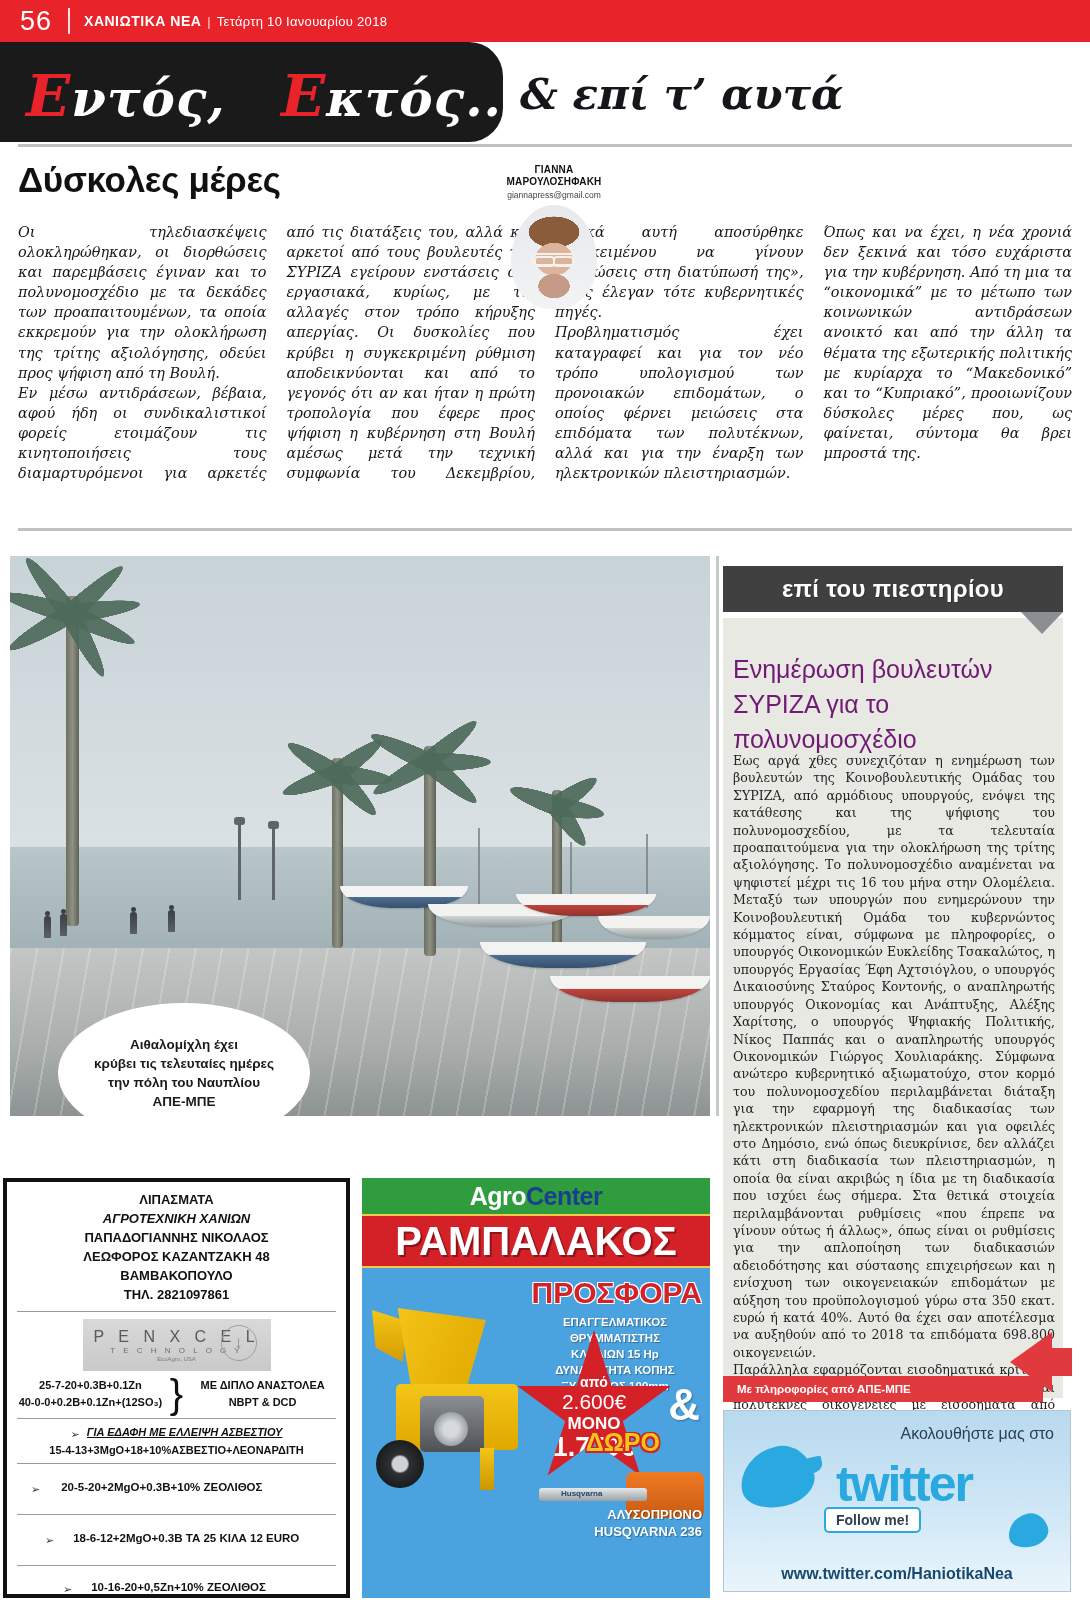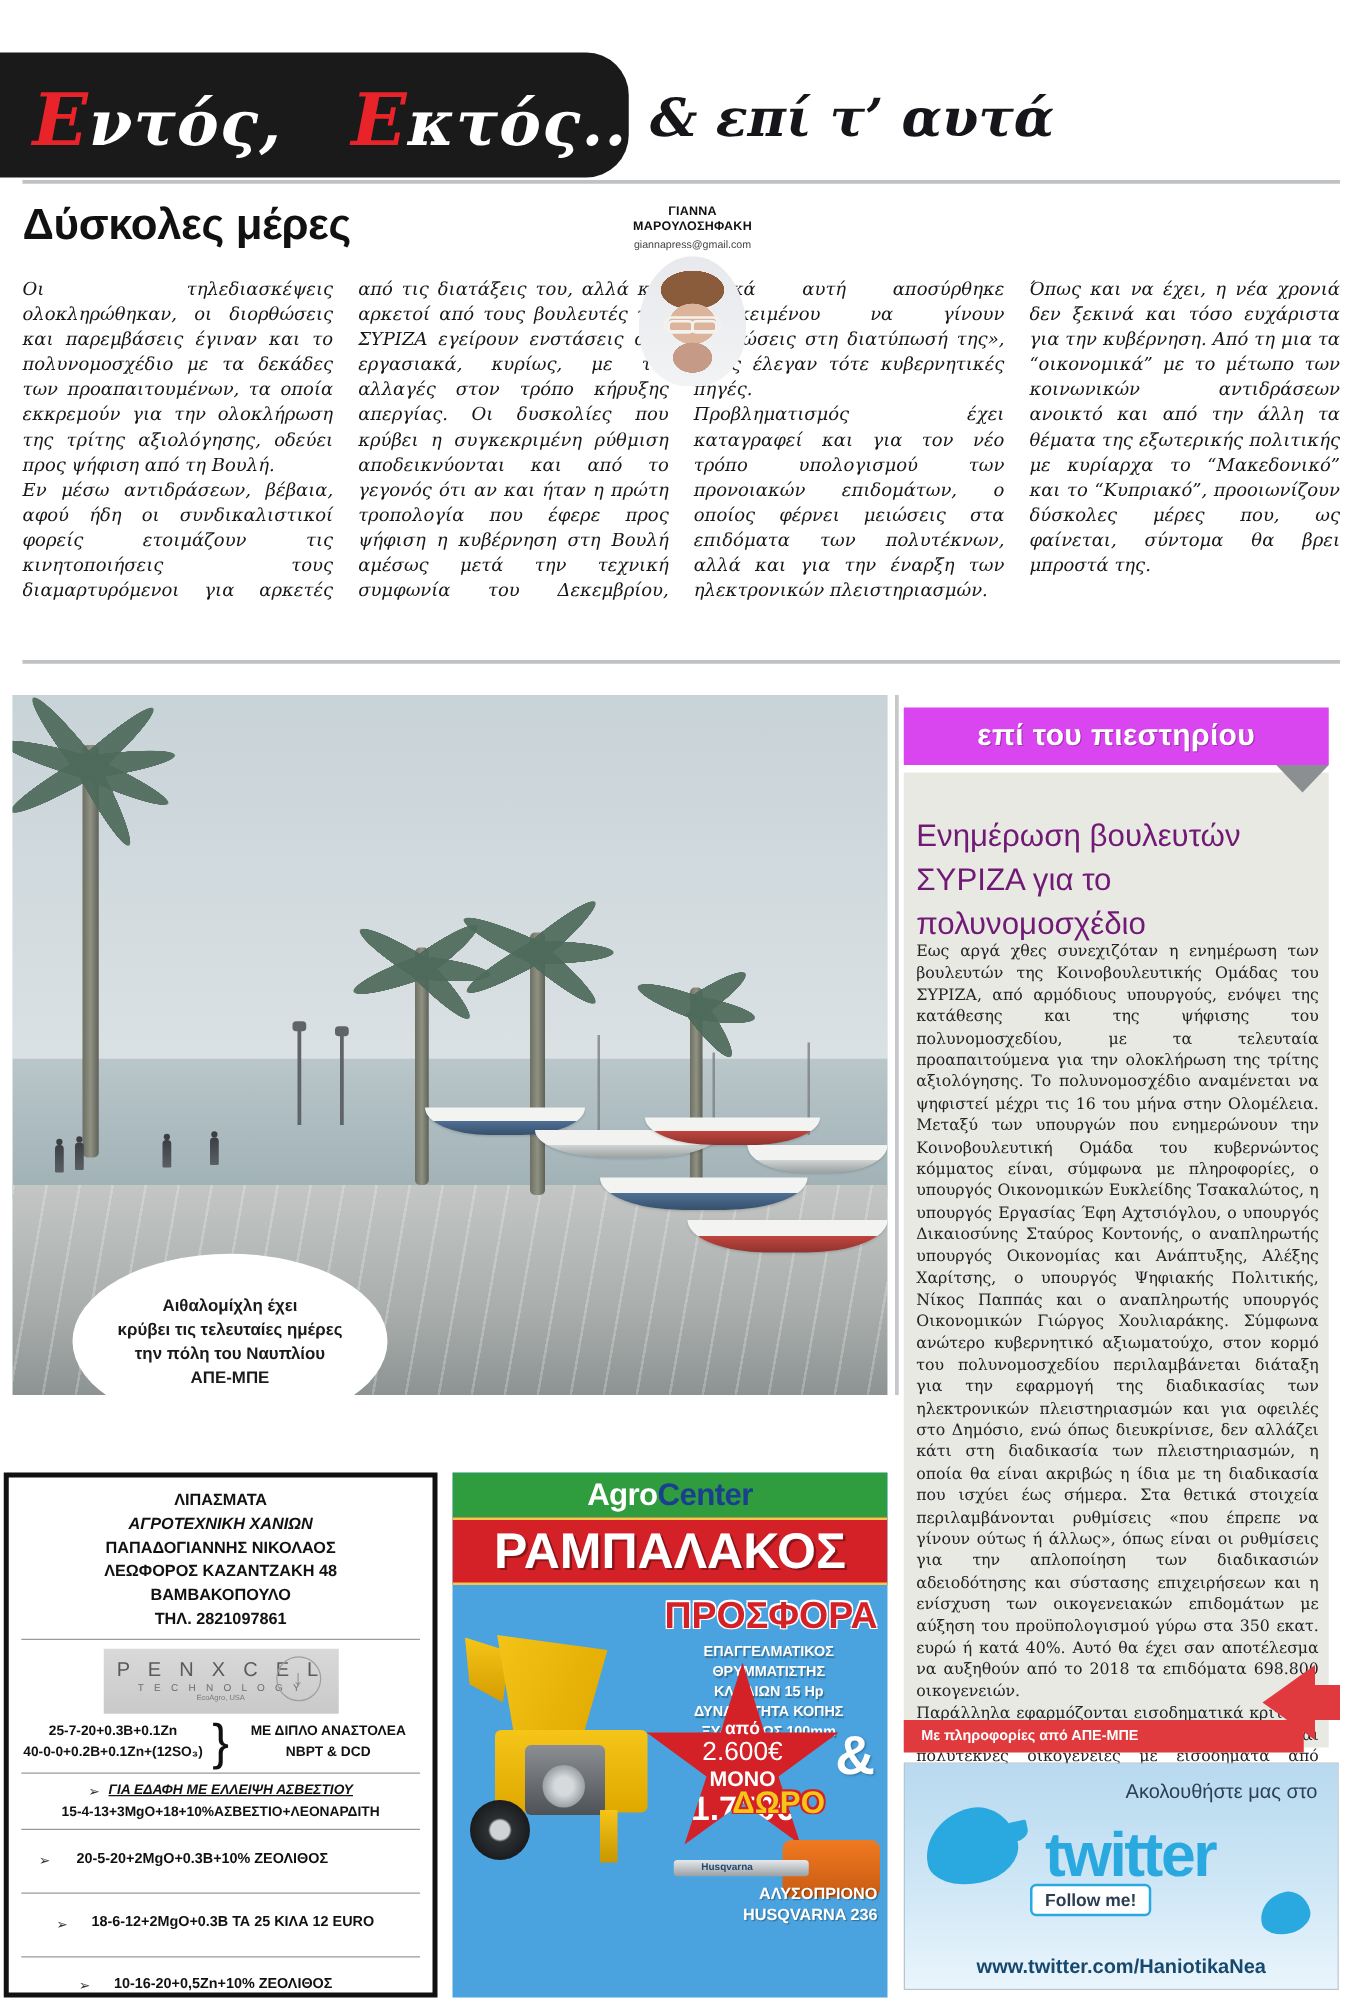--- a/index.html
+++ b/index.html
@@ -185,21 +185,21 @@
     padding: 0 14px;
   }
 
   
   .side-divider {
     position: absolute; left: 716px; top: 556px; width: 3px; height: 560px;
     background: #c6c9cb;
   }
   .side-banner {
     position: absolute; left: 723px; top: 566px; width: 340px; height: 46px;
-    background: #d946ef;
+    background: #404040;
     display: flex; align-items: center; justify-content: center;
   }
   .side-banner-text {
     color: #ffffff; font-size: 24px; font-weight: bold; letter-spacing: .3px;
     text-shadow: 1px 1px 0 rgba(0,0,0,.25);
   }
   .side-banner-notch {
     position: absolute; left: 1021px; top: 612px;
     width: 0; height: 0;
     border-left: 21px solid transparent;
@@ -440,20 +440,27 @@
   .agro-footer div {
     color: #ffffff; font-size: 13px; font-weight: bold; line-height: 19px;
     letter-spacing: .2px;
   }
 </style>
 </head>
 <body>
 
 <div class="page">
 
+  <div class="topbar">
+    <span class="page-number">56</span>
+    <span class="bar-divider"></span>
+    <span class="paper-name">ΧΑΝΙΩΤΙΚΑ ΝΕΑ</span>
+    <span class="bar-sep">|</span>
+    <span class="issue-date">Τετάρτη 10 Ιανουαρίου 2018</span>
+  </div>
 
   <div class="masthead">
     <div class="masthead-black"></div>
     <div class="masthead-title">
       <span class="red">Ε</span><span>ντός,</span>
       <span>&nbsp;</span>
       <span class="red">Ε</span><span>κτός...</span>
     </div>
     <div class="masthead-sub">&amp; επί τ’ αυτά</div>
   </div>

